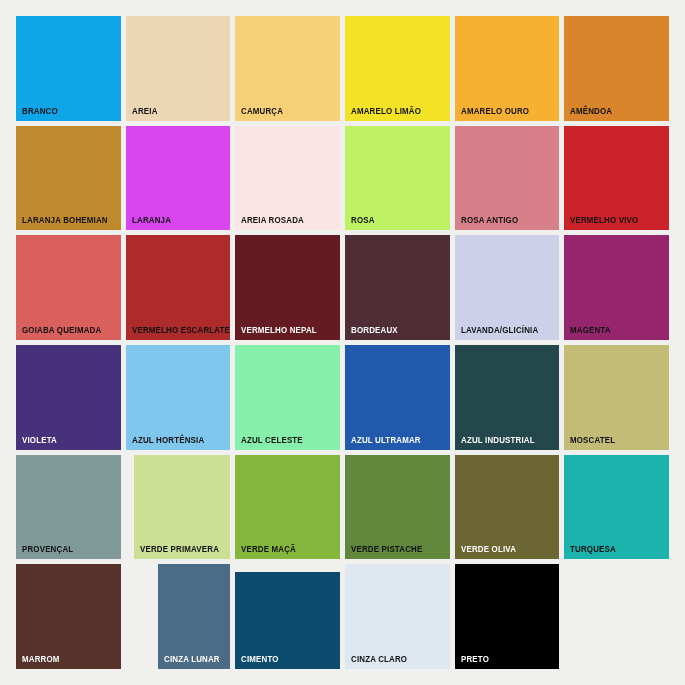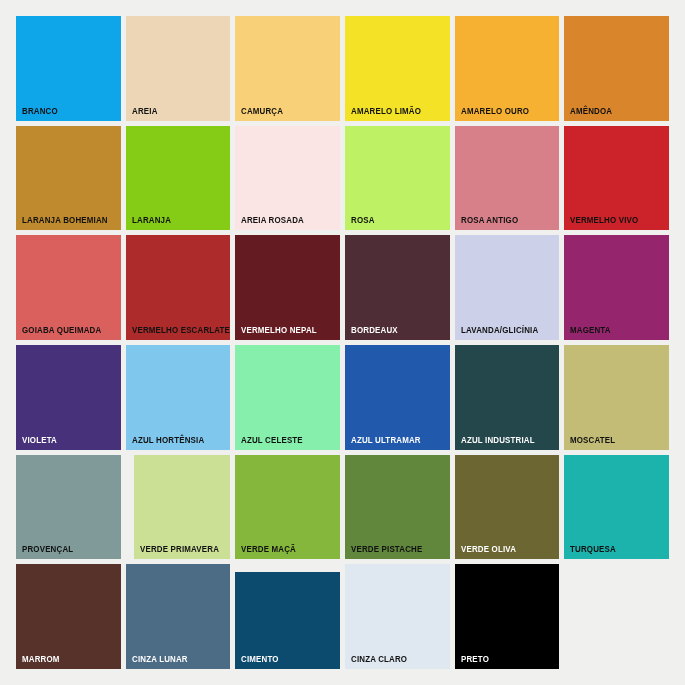--- a/index.html
+++ b/index.html
@@ -61,21 +61,21 @@
     </div>
     <div class="swatch" style="background-color: rgb(246, 177, 50);">
       <span class="swatch-label" style="color: rgb(17, 17, 17);">AMARELO OURO</span>
     </div>
     <div class="swatch" style="background-color: rgb(217, 133, 44);">
       <span class="swatch-label" style="color: rgb(17, 17, 17);">AMÊNDOA</span>
     </div>
     <div class="swatch" style="background-color: rgb(191, 138, 45);">
       <span class="swatch-label" style="color: rgb(17, 17, 17);">LARANJA BOHEMIAN</span>
     </div>
-    <div class="swatch" style="background-color: #84cc16;">
+    <div class="swatch" style="background-color: #d946ef;">
       <span class="swatch-label" style="color: rgb(17, 17, 17);">LARANJA</span>
     </div>
     <div class="swatch" style="background-color: rgb(251, 229, 228);">
       <span class="swatch-label" style="color: rgb(17, 17, 17);">AREIA ROSADA</span>
     </div>
     <div class="swatch" style="background-color: #bef264;">
       <span class="swatch-label" style="color: rgb(17, 17, 17);">ROSA</span>
     </div>
     <div class="swatch" style="background-color: rgb(215, 128, 137);">
       <span class="swatch-label" style="color: rgb(17, 17, 17);">ROSA ANTIGO</span>
@@ -133,21 +133,21 @@
     </div>
     <div class="swatch" style="background-color: rgb(107, 102, 50); text-align: center;">
       <span class="swatch-label" style="color: rgb(255, 255, 255);">VERDE OLIVA</span>
     </div>
     <div class="swatch" style="background-color: rgb(27, 179, 172);">
       <span class="swatch-label" style="color: rgb(17, 17, 17);">TURQUESA</span>
     </div>
     <div class="swatch" style="background-color: rgb(86, 50, 42);">
       <span class="swatch-label" style="color: rgb(255, 255, 255);">MARROM</span>
     </div>
-    <div class="swatch" style="background-color: rgb(76, 108, 134);">
+    <div class="swatch" style="background-color: rgb(76, 108, 134); margin-left: 32px;">
       <span class="swatch-label" style="color: rgb(255, 255, 255);">CINZA LUNAR</span>
     </div>
     <div class="swatch" style="background-color: #0c4a6e; margin-top: 8px;">
       <span class="swatch-label" style="color: rgb(255, 255, 255);">CIMENTO</span>
     </div>
     <div class="swatch" style="background-color: rgb(223, 232, 241);">
       <span class="swatch-label" style="color: rgb(17, 17, 17);">CINZA CLARO</span>
     </div>
     <div class="swatch" style="background-color: rgb(0, 0, 0);">
       <span class="swatch-label" style="color: rgb(255, 255, 255);">PRETO</span>

